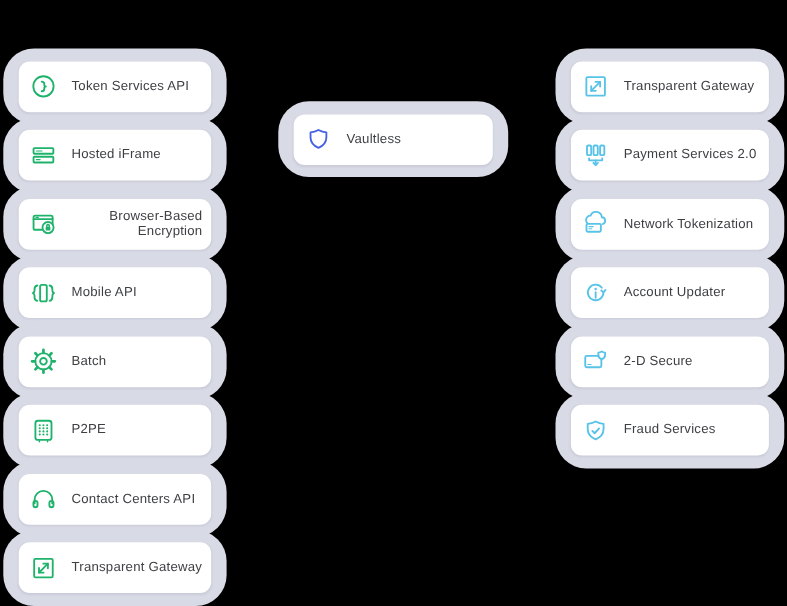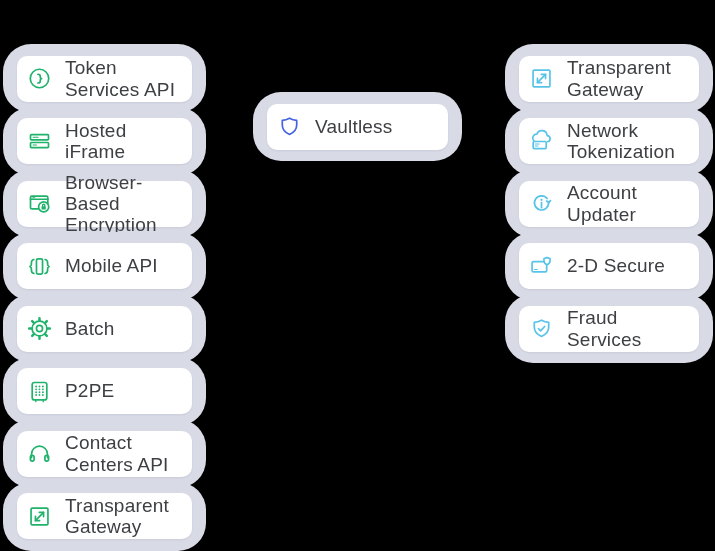--- a/index.html
+++ b/index.html
@@ -21,21 +21,21 @@
   .column.col-2 { left: 505px; width: 208px; }
 
   .pill {
     background: #d8dae6;
     border-radius: 28px;
     height: 69px;
     box-sizing: border-box;
     padding: 11.5px 14px;
     cursor: pointer;
   }
-  .pill + .pill { margin-top: -6.5px; }
+  .pill + .pill { margin-top: -6.5px; text-align: right; }
 
   .card {
     background: #ffffff;
     border-radius: 10px;
     height: 46px;
     box-sizing: border-box;
     display: flex;
     align-items: center;
     gap: 12px;
     padding: 0 8px 0 9px;
@@ -45,21 +45,21 @@
     width: 27px; height: 27px;
     flex: 0 0 27px;
     display: inline-flex;
     align-items: center;
     justify-content: center;
     color: var(--accent, #333);
   }
   .icon svg { width: 27px; height: 27px; display: block; }
   .label {
     color: #3e3f43;
-    font-size: 19px;
+    font-size: 12px;
     font-weight: 500;
     line-height: 1.12;
     letter-spacing: 0.2px;
   }
 </style>
 </head>
 <body style="background: rgb(0, 0, 0);">
 
 <div class="column col-0" style="--accent: #1fb26b;">
     <div class="pill">
@@ -198,20 +198,35 @@
             <path d="M8.4 11.9v3.7h3.7"></path>
           </svg>
         </span>
         <span class="label">Transparent Gateway</span>
       </div>
     </div>
     <div class="pill">
       <div class="card">
         <span class="icon">
           <svg viewBox="0 0 24 24" fill="none" stroke="currentColor" stroke-width="1.5" stroke-linecap="round" stroke-linejoin="round">
+            <rect x="5" y="3.8" width="3.4" height="7.8" rx="1"></rect>
+            <rect x="10.3" y="3.8" width="3.4" height="7.8" rx="1"></rect>
+            <rect x="15.6" y="3.8" width="3.4" height="7.8" rx="1"></rect>
+            <path d="M6.7 14.2v1.6h10.6v-1.6"></path>
+            <path d="M12 15.8v3.6"></path>
+            <path d="M10.2 17.8L12 19.6l1.8-1.8"></path>
+          </svg>
+        </span>
+        <span class="label">Payment Services 2.0</span>
+      </div>
+    </div>
+    <div class="pill">
+      <div class="card">
+        <span class="icon">
+          <svg viewBox="0 0 24 24" fill="none" stroke="currentColor" stroke-width="1.5" stroke-linecap="round" stroke-linejoin="round">
             <path d="M7.6 12.4a3.5 3.5 0 0 1 .3-7 4.7 4.7 0 0 1 9.1 1.3 2.8 2.8 0 0 1 .6 5.5"></path>
             <rect x="4.6" y="12" width="11.6" height="6.4" rx="1" fill="#fff"></rect>
             <path d="M6.6 14.2h3.4M6.6 16h2.2" stroke-width="0.9"></path>
           </svg>
         </span>
         <span class="label">Network Tokenization</span>
       </div>
     </div>
     <div class="pill">
       <div class="card">

